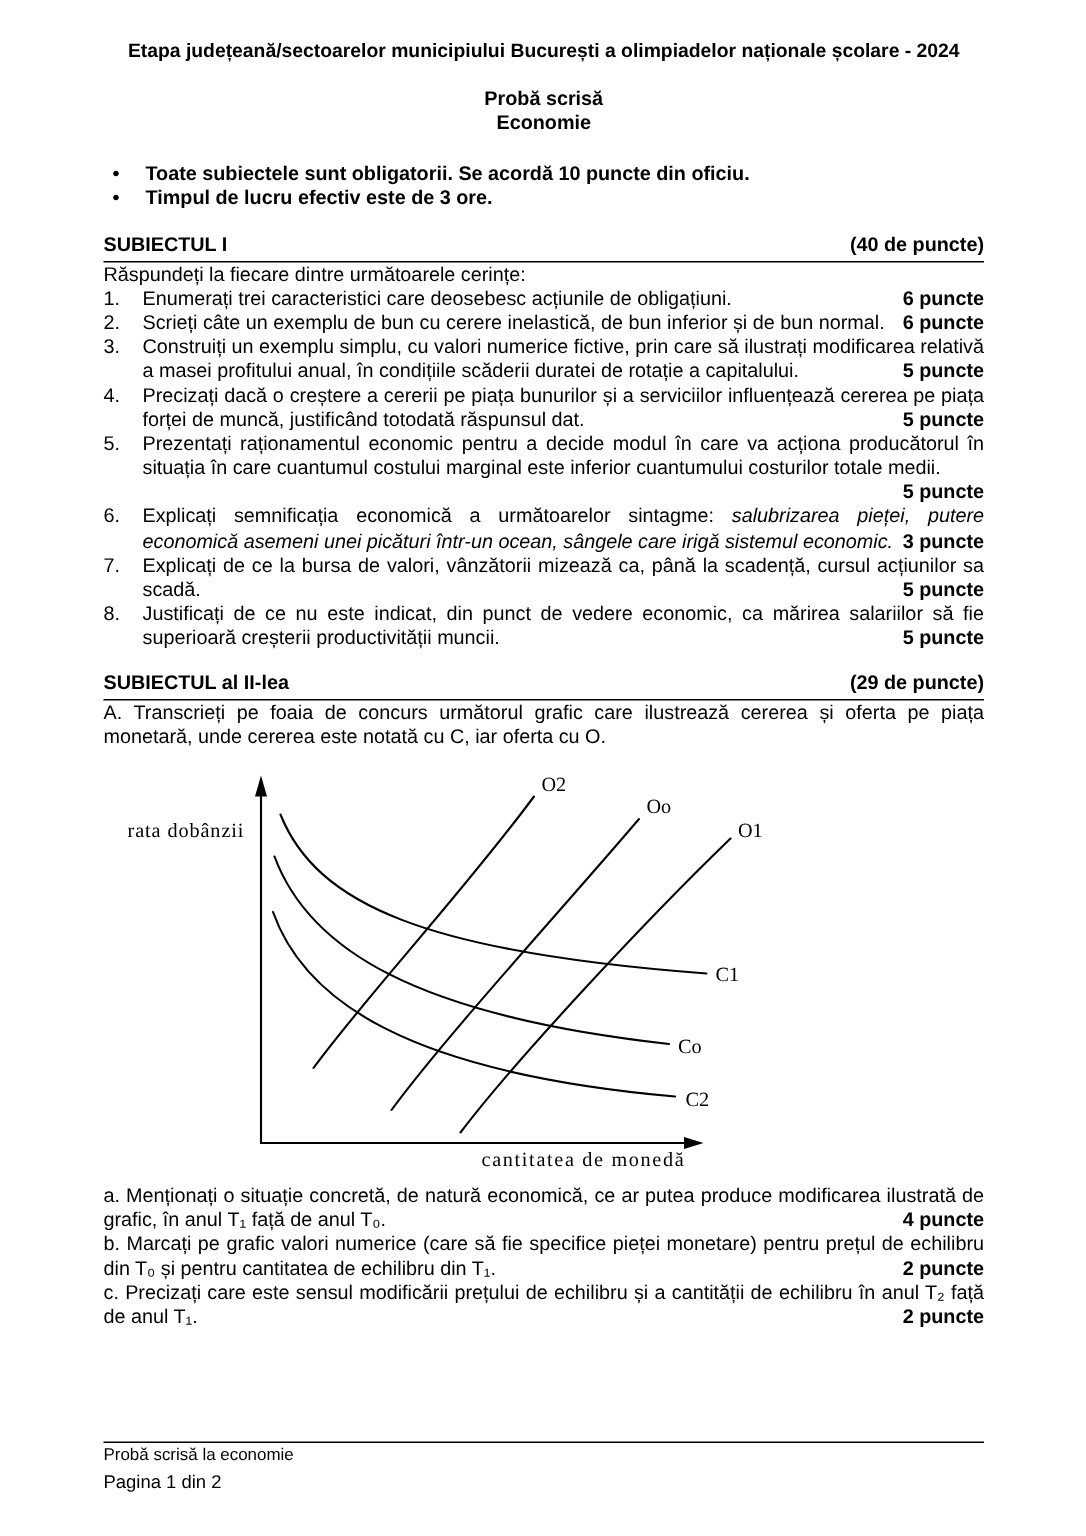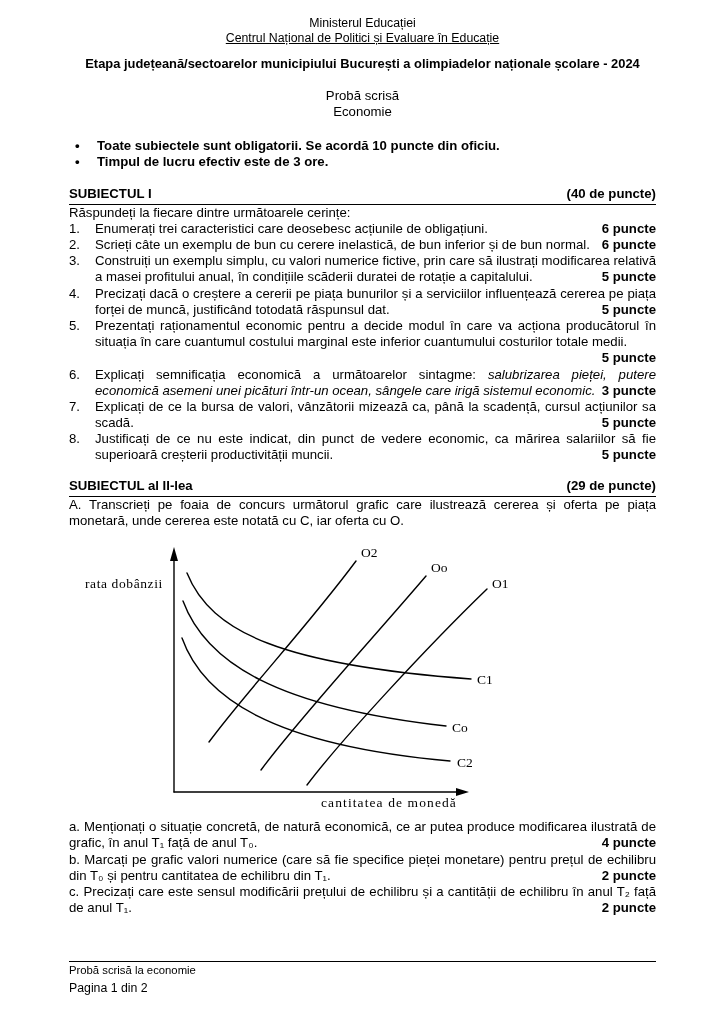--- a/index.html
+++ b/index.html
@@ -9,21 +9,21 @@
     font-family: "Liberation Sans", sans-serif;
     font-size: 13.2px; line-height: 1.225; color: #000;
     position: relative; overflow: hidden;
   }
   .page { padding: 16px 68px 0 69px; }
 
   .header { text-align: center; font-size: 12.3px; }
   .header-line2 { text-decoration: underline; }
 
   .doc-title { margin-top: 10px; text-align: center; font-weight: bold; font-size: 12.9px; white-space: nowrap; }
-  .subtitle-block { margin-top: 16px; text-align: center; font-weight: normal; }
+  .subtitle-block { margin-top: 16px; text-align: center; font-weight: bold; }
 
   .notes { margin-top: 18px; font-weight: bold; }
   .note { display: flex; padding-left: 6px; }
   .note .bullet { width: 22px; flex: 0 0 22px; }
 
   .section-head {
     display: flex; justify-content: space-between;
     font-weight: bold; border-bottom: 1.6px solid #000;
     margin-top: 15px; padding-bottom: 2px;
   }
@@ -49,24 +49,20 @@
   .footer { position: absolute; left: 69px; right: 68px; bottom: 28px; }
   .footer-rule { border-top: 1.3px solid #000; }
   .footer-left { font-size: 11.3px; padding-top: 2px; }
   .footer-center { font-size: 12.3px; margin-top: 3px; }
 </style>
 </head>
 <body>
 
 <div class="page">
 
-  <div class="header">
-    <div class="header-line1">Ministerul Educației</div>
-    <div class="header-line2">Centrul Național de Politici și Evaluare în Educație</div>
-  </div>
 
   <div class="doc-title">Etapa județeană/sectoarelor municipiului București a olimpiadelor naționale școlare - 2024</div>
 
   <div class="subtitle-block">
     <div>Probă scrisă</div>
     <div>Economie</div>
   </div>
 
   <div class="notes">
     <div class="note">

